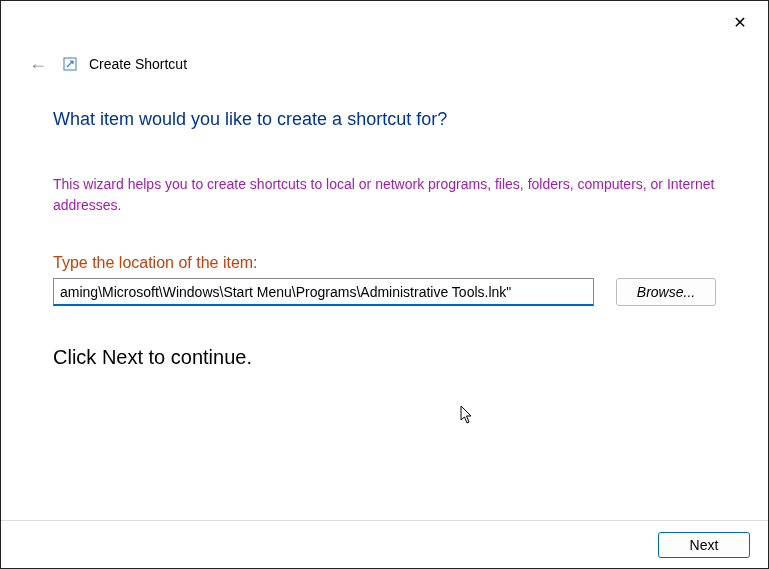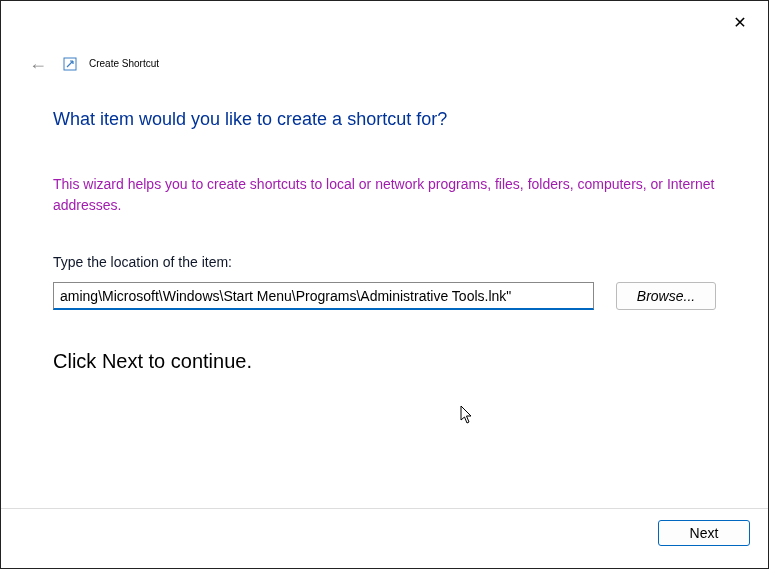--- a/index.html
+++ b/index.html
@@ -55,21 +55,21 @@
       width: 14px;
       height: 14px;
       display: inline-block;
       position: relative;
     }
     .shortcut-icon svg {
       width: 14px;
       height: 14px;
     }
     .header-title {
-      font-size: 10px;
+      font-size: 14px;
       color: #000;
       font-weight: 400;
     }
     .content {
       position: absolute;
       top: 108px;
       left: 52px;
       right: 52px;
     }
     .heading {
@@ -78,23 +78,23 @@
       font-weight: 400;
       margin-bottom: 44px;
     }
     .description {
       font-size: 14px;
       color: #a21caf;
       line-height: 1.5;
       margin-bottom: 38px;
     }
     .field-label {
-      font-size: 14px;
-      color: #0f172a;
-      margin-bottom: 12px;
+      font-size: 16px;
+      color: #c2410c;
+      margin-bottom: 6px;
     }
     .input-row {
       display: flex;
       align-items: center;
       gap: 22px;
       margin-bottom: 40px;
     }
     .location-input {
       flex: 1;
       height: 28px;
@@ -117,21 +117,21 @@
       cursor: pointer;
       font-family: inherit;
       font-style: italic;
     }
     .continue-text {
       font-size: 20px;
       color: #000;
     }
     .footer {
       position: absolute;
-      bottom: 12px;
+      bottom: 0;
       left: 0;
       right: 0;
       height: 48px;
       border-top: 1px solid #ddd;
       display: flex;
       justify-content: flex-end;
       align-items: center;
       padding-right: 18px;
       gap: 10px;
     }

